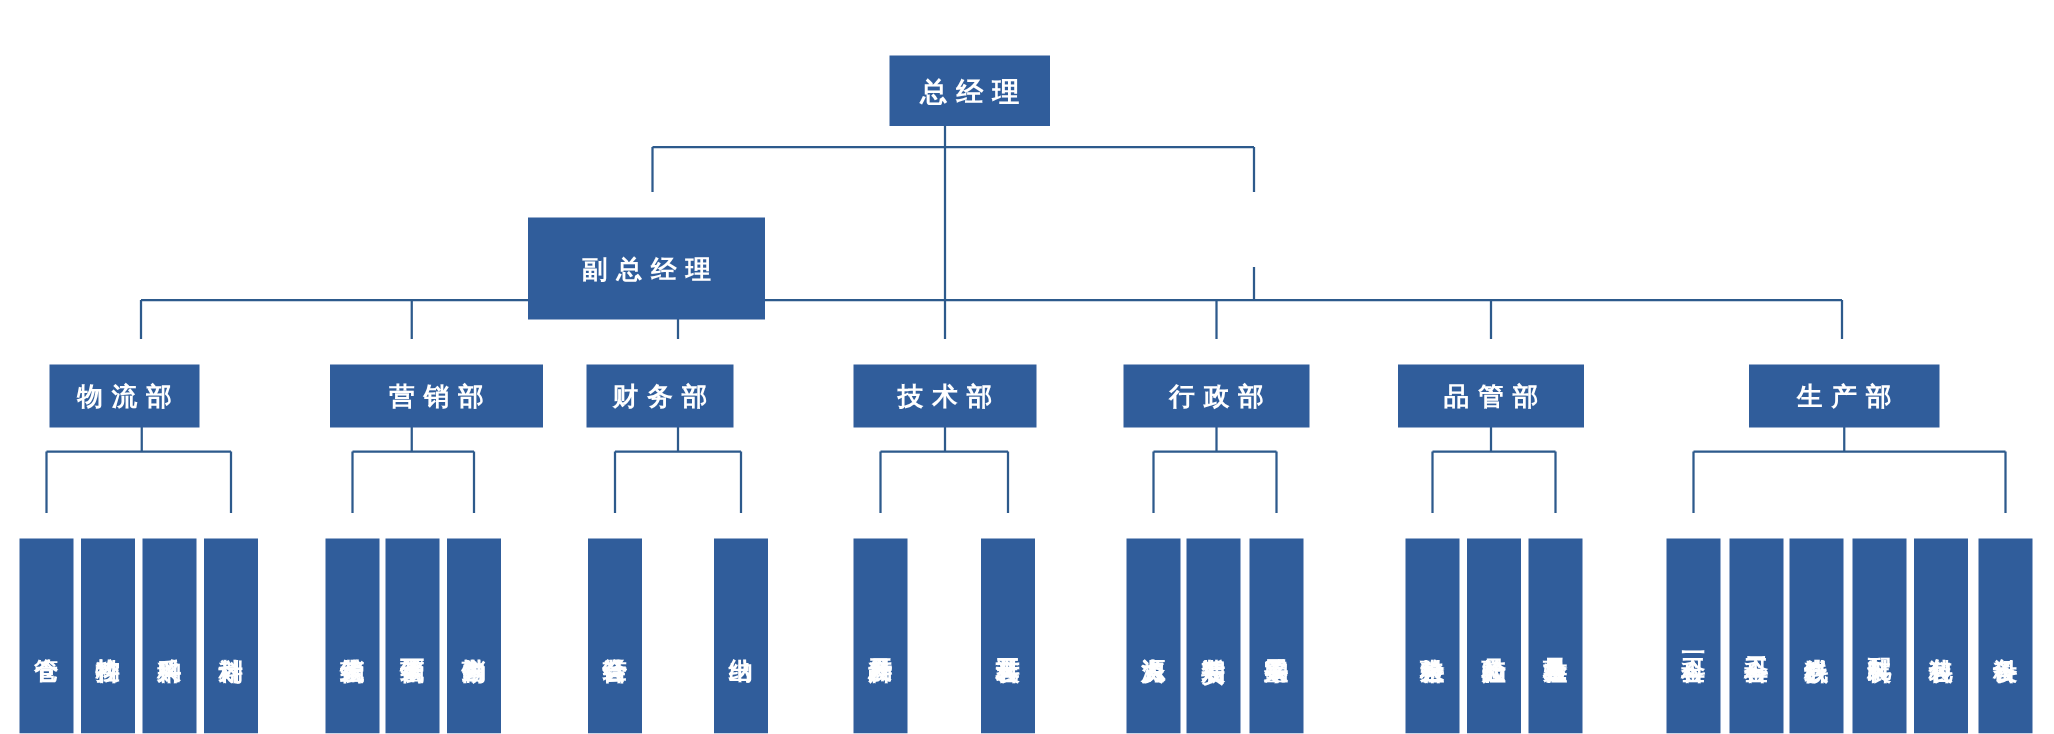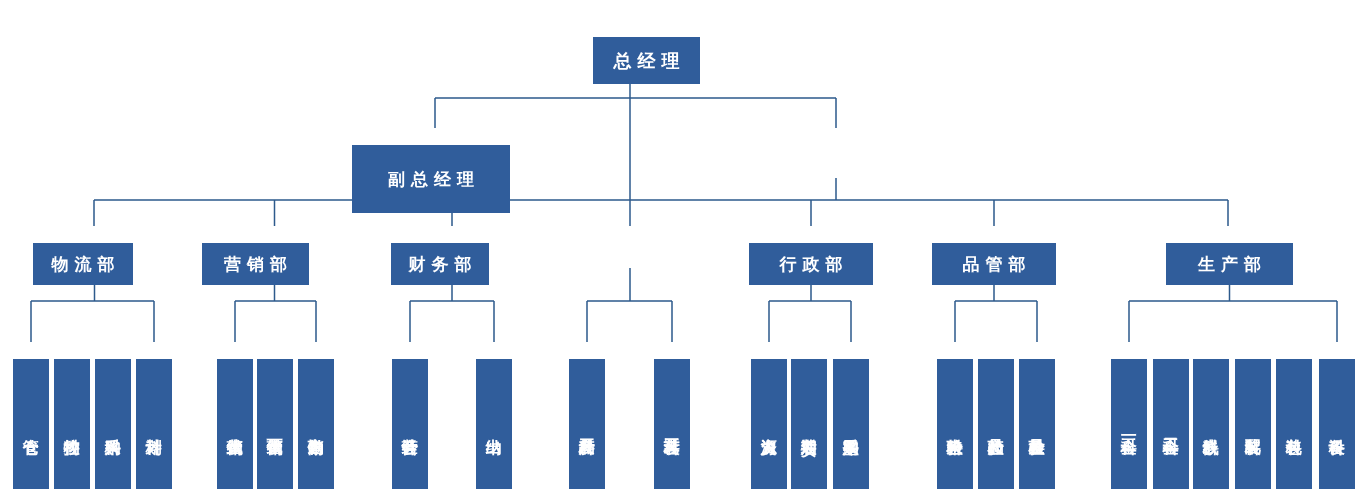--- a/index.html
+++ b/index.html
@@ -42,22 +42,23 @@
     <path d="M811 268 V301 M769 301 H851 M769 301 V342 M851 301 V342"></path>
     <path d="M994 268 V301 M955 301 H1037 M955 301 V342 M1037 301 V342"></path>
     <path d="M1229.5 268 V301 M1129 301 H1337 M1129 301 V342 M1337 301 V342"></path>
   </svg>
 
   <div class="node h-node root">总经理</div>
 
   <div class="node h-node lvl2" style="left:352px;width:158px;">副总经理</div>
 
   <div class="node h-node dept" style="left:33px;width:100px;">物流部</div>
-  <div class="node h-node dept" style="left:202px;width:107px;">营销部</div>
+  <div class="node h-node dept" style="left:220px;width:142px;">营销部</div>
   <div class="node h-node dept" style="left:391px;width:98px;">财务部</div>
+  <div class="node h-node dept" style="left:569px;width:122px;">技术部</div>
   <div class="node h-node dept" style="left:749px;width:124px;">行政部</div>
   <div class="node h-node dept" style="left:932px;width:124px;text-align:center;">品管部</div>
   <div class="node h-node dept" style="left:1166px;width:127px;">生产部</div>
 
   <div class="node leaf" style="left:13px;">仓管</div>
   <div class="node leaf" style="left:54px;">物控科</div>
   <div class="node leaf" style="left:95px;">采购科</div>
   <div class="node leaf" style="left:136px;">计划科</div>
 
   <div class="node leaf" style="left:217px;">线上营销</div>

